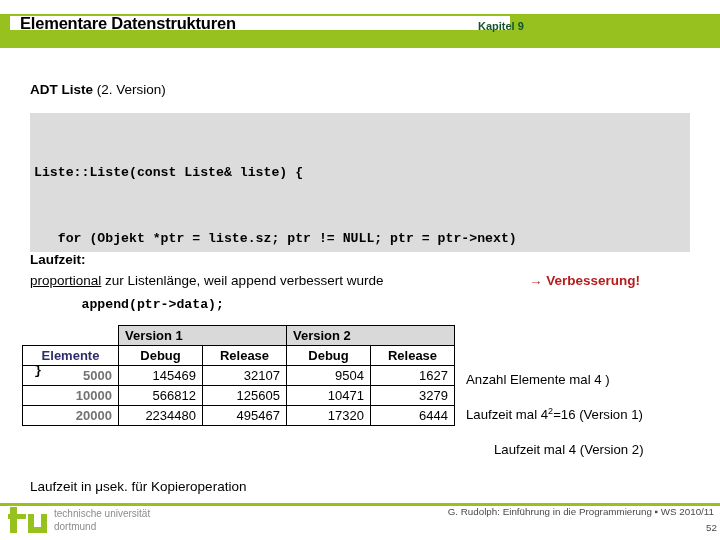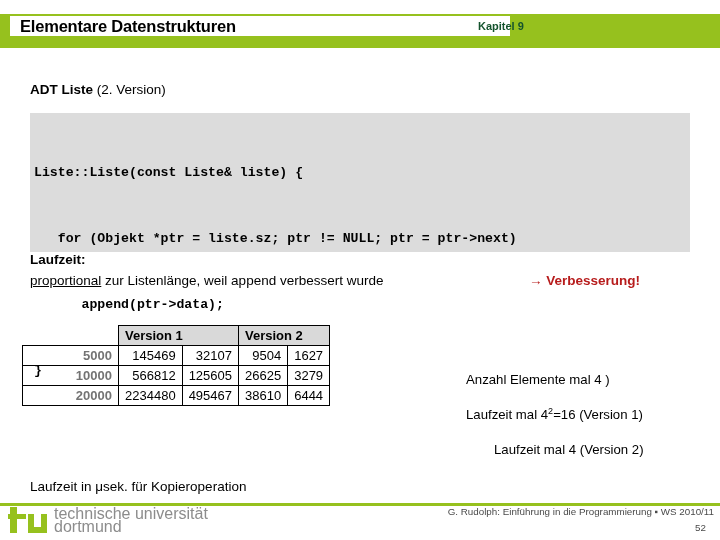--- a/index.html
+++ b/index.html
@@ -23,21 +23,21 @@
     top: 14px;
     width: 720px;
     height: 34px;
     background: #96c11e;
   }
   #header-title-plate {
     position: absolute;
     left: 10px;
     top: 2px;
     width: 500px;
-    height: 20px;
+    height: 14px;
     background: #ffffff;
     display: flex;
     align-items: center;
   }
   #header-title {
     font-size: 16.5px;
     font-weight: bold;
     letter-spacing: -0.2px;
     color: #000000;
     padding-left: 10px;
@@ -188,37 +188,37 @@
     position: absolute;
     left: 8px;
     top: 507px;
     display: flex;
     align-items: flex-start;
   }
   #logo-mark { display: block; }
   #logo-text {
     margin-left: 6px;
     margin-top: 1px;
-    font-size: 16px;
+    font-size: 10px;
     line-height: 12.5px;
     color: #8c8c8c;
     white-space: nowrap;
   }
   #footer-credit {
     position: absolute;
     right: 6px;
     top: 506px;
     font-size: 9.8px;
     color: #4a4a4a;
     white-space: nowrap;
     text-align: right;
   }
   #footer-page {
     position: absolute;
-    right: 14px;
+    right: 3px;
     top: 522px;
     font-size: 9.8px;
     color: #4a4a4a;
     text-align: right;
   }
 </style>
 </head>
 <body>
 
 <div id="header">
@@ -246,38 +246,45 @@
 <div id="improvement">→ Verbesserung!</div>
 
 <table id="bench-table">
   <tbody>
     <tr>
       <td class="corner-blank w-elem"></td>
       <td class="grp-head" colspan="2">Version 1</td>
       <td class="grp-head" colspan="2">Version 2</td>
     </tr>
     <tr>
+      <td class="elemente-head w-elem">Elemente</td>
+      <td class="col-head w-val">Debug</td>
+      <td class="col-head w-val">Release</td>
+      <td class="col-head w-val">Debug</td>
+      <td class="col-head w-val">Release</td>
+    </tr>
+    <tr>
       <td class="elem-cell">5000</td>
       <td class="val">145469</td>
       <td class="val">32107</td>
       <td class="val">9504</td>
       <td class="val">1627</td>
     </tr>
     <tr>
       <td class="elem-cell">10000</td>
       <td class="val">566812</td>
       <td class="val">125605</td>
-      <td class="val">26625</td>
+      <td class="val">10471</td>
       <td class="val">3279</td>
     </tr>
     <tr>
       <td class="elem-cell">20000</td>
       <td class="val">2234480</td>
       <td class="val">495467</td>
-      <td class="val">38610</td>
+      <td class="val">17320</td>
       <td class="val">6444</td>
     </tr>
   </tbody>
 </table>
 
 <div class="annotation" id="anno-0">
   <span>Anzahl Elemente mal 4 )</span><sup></sup><span></span>
 </div>
 <div class="annotation" id="anno-1">
   <span>Laufzeit mal 4</span><sup>2</sup><span>=16 (Version 1)</span>

